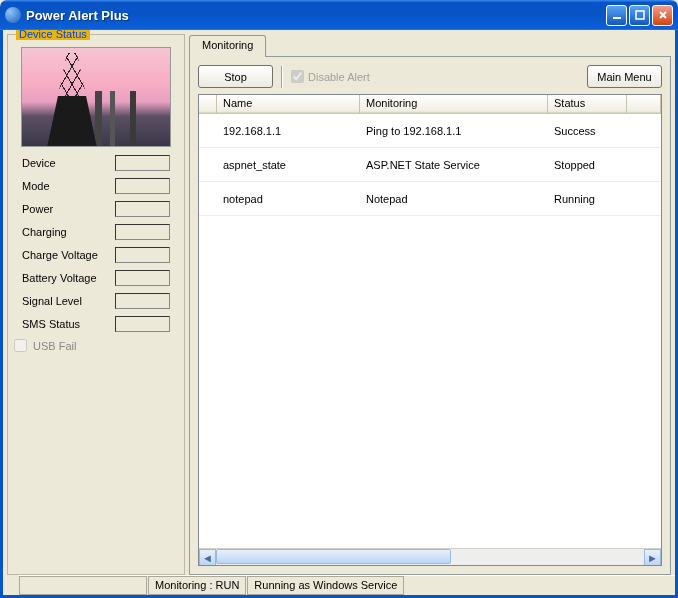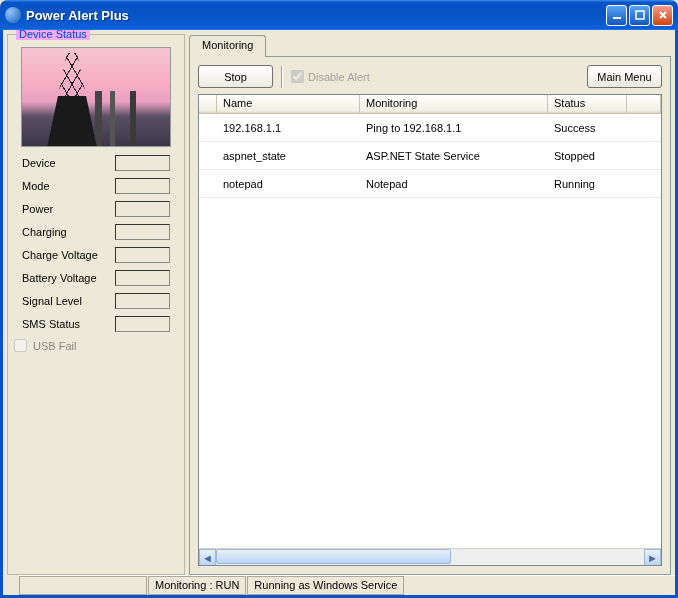--- a/index.html
+++ b/index.html
@@ -68,21 +68,21 @@
 .device-panel {
   width: 178px;
   border: 1px solid #bfb8a5;
   position: relative;
   padding: 10px 6px 6px 6px;
   background: #ece9d8;
 }
 .device-panel .legend {
   position: absolute;
   top: -7px; left: 8px;
-  background: #f0abfc;
+  background: #eab308;
   padding: 0 3px;
   color: #0046d5;
   font-size: 11px;
 }
 .hero-img {
   width: 150px; height: 100px;
   margin: 2px auto 8px auto;
   border: 1px solid #999;
   background: linear-gradient(to bottom, #f5c5d4 0%, #f8aec4 35%, #e9a0c2 55%, #5a4f63 70%, #3a3748 100%);
   position: relative;
@@ -197,21 +197,21 @@
 .gh2 { width: 188px; }
 .gh3 { width: 79px; }
 .gh4 { flex:1; }
 .grid-body {
   flex: 1;
   overflow: hidden;
   background: repeating-linear-gradient(to bottom, #fff 0 17px, #f7f7f7 17px 17px);
 }
 .row {
   display: flex;
-  height: 28px;
+  height: 34px;
   align-items: center;
   border-bottom: 1px solid #ededed;
 }
 .cell { padding: 0 6px; overflow:hidden; white-space:nowrap; }
 .c0 { width:18px; }
 .c1 { width:143px; }
 .c2 { width:188px; }
 .c3 { width:79px; }
 .grid-hscroll {
   height: 17px;

